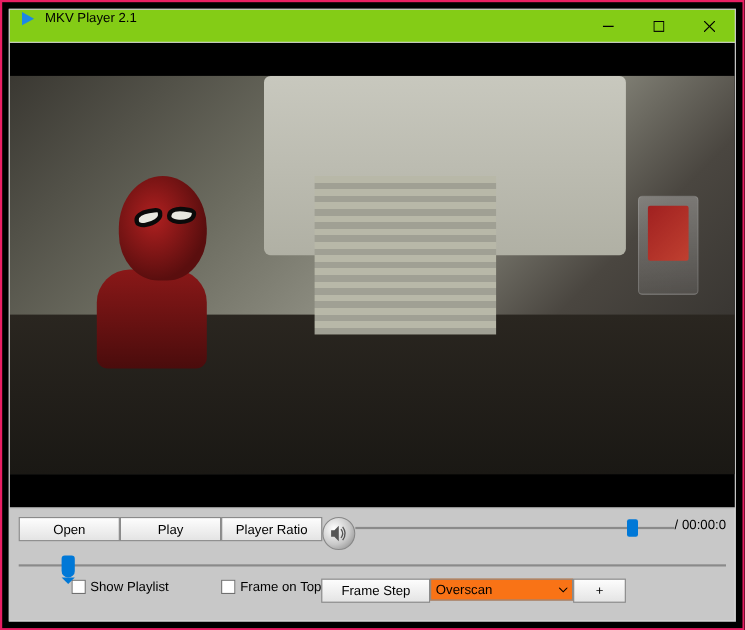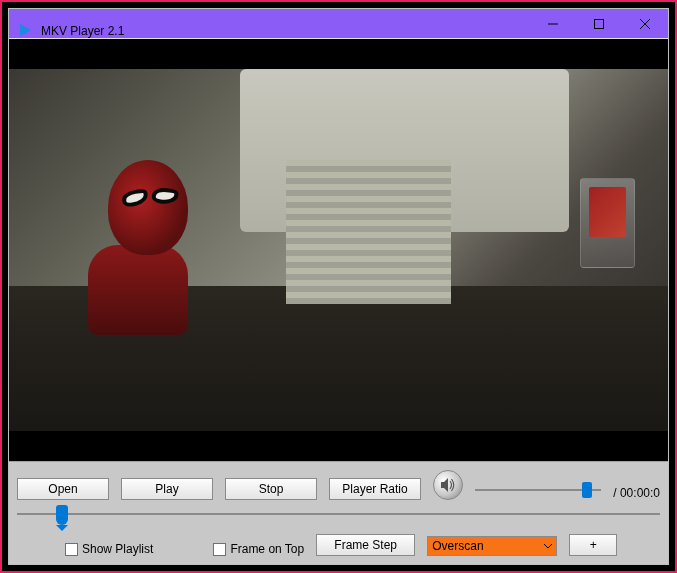--- a/index.html
+++ b/index.html
@@ -20,23 +20,23 @@
     .window {
       width: 100%;
       height: 100%;
       background: #fff;
       display: flex;
       flex-direction: column;
       border: 1px solid #c0c0c0;
     }
     .titlebar {
       height: 30px;
-      background: #8b5cf6;
-      display: flex;
-      align-items: flex-end;
+      background: #84cc16;
+      display: flex;
+      align-items: flex-start;
       padding-left: 8px;
       border-bottom: 1px solid #e0e0e0;
     }
     .titlebar .app-icon {
       width: 16px;
       height: 16px;
       margin-right: 8px;
     }
     .titlebar .title {
       font-size: 12px;
@@ -143,22 +143,22 @@
       background: linear-gradient(135deg, #a02020, #c04030);
       border-radius: 2px;
     }
     .controls {
       background: #c8c8c8;
       border-top: 1px solid #a0a0a0;
       padding: 8px;
     }
     .row {
       display: flex;
-      align-items: flex-end;
-      gap: 12px;
+      align-items: flex-start;
+      gap: 0;
       min-height: 30px;
     }
     .btn {
       background: linear-gradient(180deg, #fdfdfd, #e4e4e4);
       border: 1px solid #8a8a8a;
       font-size: 12px;
       padding: 3px 0;
       width: 92px;
       text-align: center;
       cursor: pointer;
@@ -298,21 +298,20 @@
           </div>
           <div class="figure-body"></div>
         </div>
       </div>
     </div>
 
     <div class="controls">
       <div class="row">
         <div class="btn">Open</div>
         <div class="btn">Play</div>
-        <div class="btn">Stop</div>
         <div class="btn">Player Ratio</div>
         <div class="speaker-icon">
           <svg width="18" height="18" viewBox="0 0 18 18">
             <polygon points="2,6 5,6 9,2 9,16 5,12 2,12" fill="#555"></polygon>
             <path d="M11 5 Q14 9 11 13" fill="none" stroke="#555" stroke-width="1.2"></path>
             <path d="M12.5 3 Q17 9 12.5 15" fill="none" stroke="#555" stroke-width="1.2"></path>
           </svg>
         </div>
         <div class="slider vslider">
           <div class="slider-track"></div>

